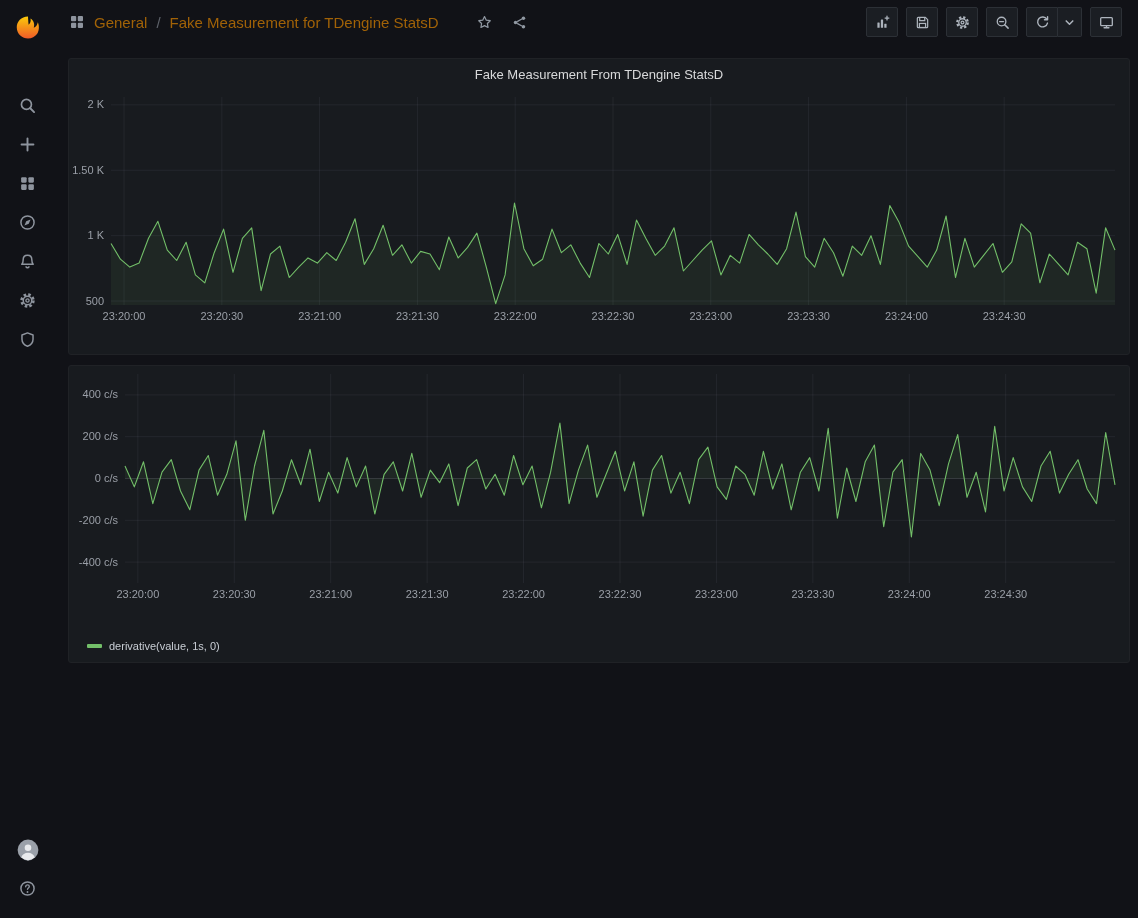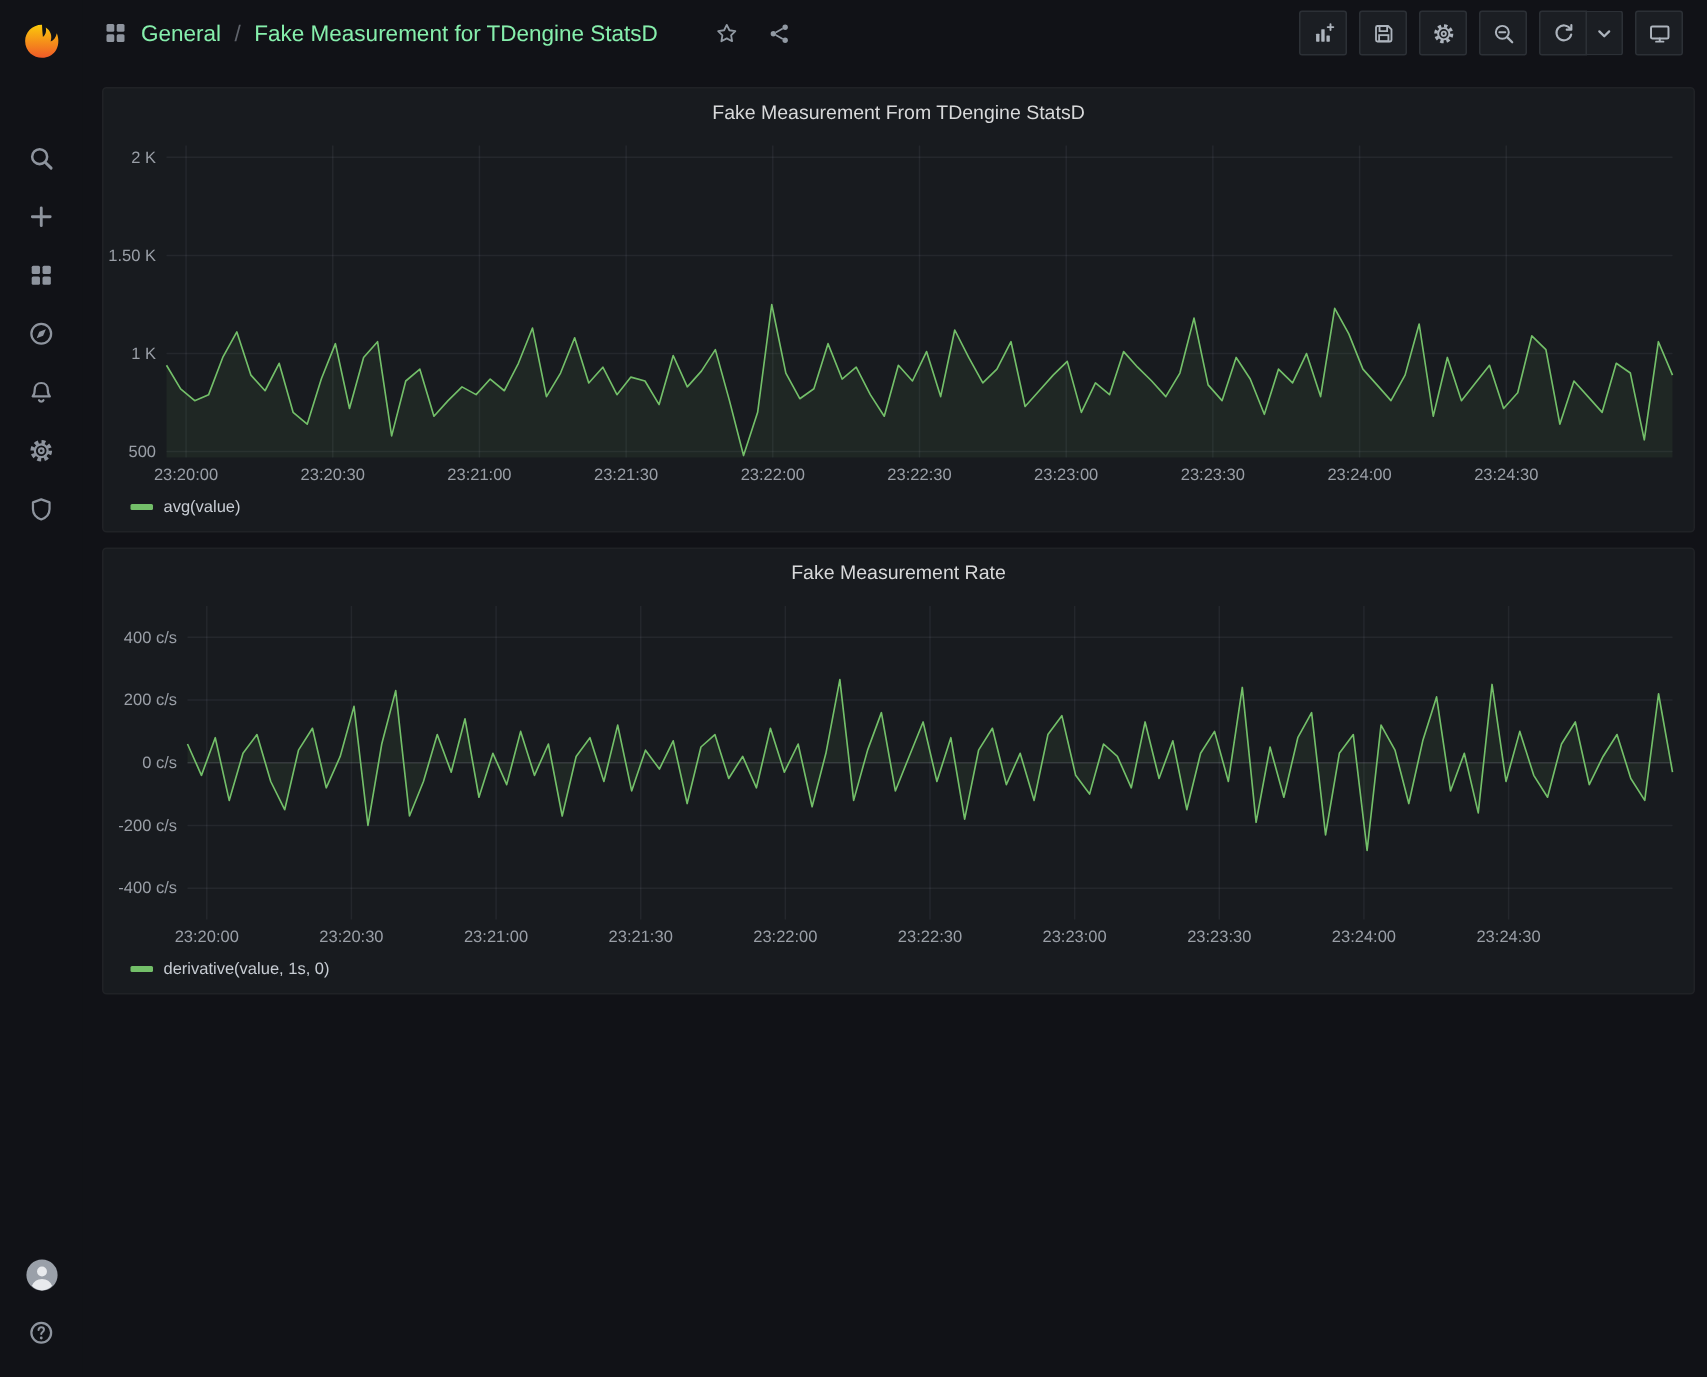--- a/index.html
+++ b/index.html
@@ -14,21 +14,21 @@
   .side-btn{width:55px;height:39px;background:transparent;border:none;color:#8e949e;
     display:flex;align-items:center;justify-content:center;cursor:pointer}
   .side-btn svg{width:17px;height:17px}
   .side-btn.avatar svg{width:22px;height:22px}
   .side-spacer{flex:1}
   
   .main{flex:1;display:flex;flex-direction:column;min-width:0}
   .topnav{height:44px;flex:none;display:flex;align-items:center;padding:0 16px 0 14px;gap:9px}
   .crumb-icon{color:#8e949e;display:flex;align-items:center}
   .crumb-icon svg{width:16px;height:16px}
-  .crumb{font-size:15px;color:#86efac;cursor:pointer;white-space:nowrap}
+  .crumb{font-size:15px;color:#a16207;cursor:pointer;white-space:nowrap}
   .sep{color:#5f636b;font-size:15px}
   .icon-btn{background:transparent;border:none;color:#9199a3;cursor:pointer;
     display:flex;align-items:center;justify-content:center;width:26px;height:26px}
   .icon-btn svg{width:15px;height:15px}
   .toolbar{margin-left:auto;display:flex;align-items:center;gap:8px}
   .btn{height:30px;min-width:32px;padding:0 7px;display:flex;align-items:center;justify-content:center;
     gap:7px;background:#1b1e23;border:1px solid #2c3036;border-radius:2px;color:#adb4bd;cursor:pointer;font-size:13px}
   .btn svg{width:15px;height:15px;flex:none}
   .btn-group{display:flex}
   .btn-group .btn:first-child{border-radius:2px 0 0 2px;border-right:1px solid #2c3036}
@@ -281,30 +281,23 @@
               <text x="641.7922077922078" y="231" text-anchor="middle" fill="#9a9fa7" font-size="11">23:23:00</text>
               <line x1="739.5844155844155" y1="8" x2="739.5844155844155" y2="216" stroke="rgba(204,204,220,0.07)"></line>
               <text x="739.5844155844155" y="231" text-anchor="middle" fill="#9a9fa7" font-size="11">23:23:30</text>
               <line x1="837.3766233766235" y1="8" x2="837.3766233766235" y2="216" stroke="rgba(204,204,220,0.07)"></line>
               <text x="837.3766233766235" y="231" text-anchor="middle" fill="#9a9fa7" font-size="11">23:24:00</text>
               <line x1="935.1688311688312" y1="8" x2="935.1688311688312" y2="216" stroke="rgba(204,204,220,0.07)"></line>
               <text x="935.1688311688312" y="231" text-anchor="middle" fill="#9a9fa7" font-size="11">23:24:30</text>
               <path d="M42.0,154.5L51.4,170.2L60.8,178.1L70.1,174.1L79.5,149.3L88.9,132.3L98.3,161.1L107.7,171.5L117.1,153.2L126.4,185.9L135.8,193.8L145.2,163.7L154.6,140.1L164.0,183.3L173.4,149.3L182.7,138.8L192.1,201.6L201.5,165.0L210.9,157.1L220.3,188.5L229.7,178.1L239.0,168.9L248.4,174.1L257.8,163.7L267.2,171.5L276.6,153.2L286.0,129.7L295.3,175.4L304.7,159.7L314.1,136.2L323.5,166.3L332.9,155.8L342.3,174.1L351.6,162.4L361.0,165.0L370.4,180.7L379.8,148.0L389.2,168.9L398.6,158.4L407.9,144.1L417.3,178.1L426.7,214.7L436.1,185.9L445.5,114.0L454.9,159.7L464.2,176.8L473.6,170.2L483.0,140.1L492.4,163.7L501.8,155.8L511.2,174.1L520.5,188.5L529.9,154.5L539.3,165.0L548.7,145.4L558.1,175.4L567.5,131.0L576.8,149.3L586.2,166.3L595.6,157.1L605.0,138.8L614.4,182.0L623.8,171.5L633.1,161.1L642.5,151.9L651.9,185.9L661.3,166.3L670.7,174.1L680.1,145.4L689.4,155.8L698.8,165.0L708.2,175.4L717.6,159.7L727.0,123.1L736.4,167.6L745.7,178.1L755.1,149.3L764.5,163.7L773.9,187.2L783.3,157.1L792.7,166.3L802.0,146.7L811.4,175.4L820.8,116.6L830.2,133.6L839.6,157.1L849.0,167.6L858.3,178.1L867.7,161.1L877.1,127.0L886.5,188.5L895.9,149.3L905.3,178.1L914.6,166.3L924.0,154.5L933.4,183.3L942.8,172.8L952.2,134.9L961.6,144.1L970.9,193.8L980.3,165.0L989.7,175.4L999.1,185.9L1008.5,153.2L1017.9,159.7L1027.2,204.2L1036.6,138.8L1046.0,161.1L1046.0,216.0L42.0,216.0Z" fill="#73bf69" fill-opacity="0.08" stroke="none"></path>
               <path d="M42.0,154.5L51.4,170.2L60.8,178.1L70.1,174.1L79.5,149.3L88.9,132.3L98.3,161.1L107.7,171.5L117.1,153.2L126.4,185.9L135.8,193.8L145.2,163.7L154.6,140.1L164.0,183.3L173.4,149.3L182.7,138.8L192.1,201.6L201.5,165.0L210.9,157.1L220.3,188.5L229.7,178.1L239.0,168.9L248.4,174.1L257.8,163.7L267.2,171.5L276.6,153.2L286.0,129.7L295.3,175.4L304.7,159.7L314.1,136.2L323.5,166.3L332.9,155.8L342.3,174.1L351.6,162.4L361.0,165.0L370.4,180.7L379.8,148.0L389.2,168.9L398.6,158.4L407.9,144.1L417.3,178.1L426.7,214.7L436.1,185.9L445.5,114.0L454.9,159.7L464.2,176.8L473.6,170.2L483.0,140.1L492.4,163.7L501.8,155.8L511.2,174.1L520.5,188.5L529.9,154.5L539.3,165.0L548.7,145.4L558.1,175.4L567.5,131.0L576.8,149.3L586.2,166.3L595.6,157.1L605.0,138.8L614.4,182.0L623.8,171.5L633.1,161.1L642.5,151.9L651.9,185.9L661.3,166.3L670.7,174.1L680.1,145.4L689.4,155.8L698.8,165.0L708.2,175.4L717.6,159.7L727.0,123.1L736.4,167.6L745.7,178.1L755.1,149.3L764.5,163.7L773.9,187.2L783.3,157.1L792.7,166.3L802.0,146.7L811.4,175.4L820.8,116.6L830.2,133.6L839.6,157.1L849.0,167.6L858.3,178.1L867.7,161.1L877.1,127.0L886.5,188.5L895.9,149.3L905.3,178.1L914.6,166.3L924.0,154.5L933.4,183.3L942.8,172.8L952.2,134.9L961.6,144.1L970.9,193.8L980.3,165.0L989.7,175.4L999.1,185.9L1008.5,153.2L1017.9,159.7L1027.2,204.2L1036.6,138.8L1046.0,161.1" fill="none" stroke="#73bf69" stroke-width="1.1" stroke-linejoin="round"></path>
             </svg></div>
-        <div class="legend">
-          <span class="swatch" style="background: rgb(115, 191, 105);"></span>
-          <span>avg(value)</span>
-        </div>
       </section>
 
       <section class="panel panel-2">
-        <div class="panel-header">
-          <h2 class="panel-title">Fake Measurement Rate</h2>
-        </div>
         <div class="chart"><svg width="1060" height="239">
               <line x1="56" y1="196.1" x2="1046" y2="196.1" stroke="rgba(204,204,220,0.07)" stroke-width="1"></line>
               <text x="49" y="199.6" text-anchor="end" fill="#9a9fa7" font-size="11">-400 c/s</text>
               <line x1="56" y1="154.29999999999998" x2="1046" y2="154.29999999999998" stroke="rgba(204,204,220,0.07)" stroke-width="1"></line>
               <text x="49" y="157.79999999999998" text-anchor="end" fill="#9a9fa7" font-size="11">-200 c/s</text>
               <line x1="56" y1="112.5" x2="1046" y2="112.5" stroke="rgba(204,204,220,0.16)" stroke-width="1"></line>
               <text x="49" y="116" text-anchor="end" fill="#9a9fa7" font-size="11">0 c/s</text>
               <line x1="56" y1="70.69999999999999" x2="1046" y2="70.69999999999999" stroke="rgba(204,204,220,0.07)" stroke-width="1"></line>
               <text x="49" y="74.19999999999999" text-anchor="end" fill="#9a9fa7" font-size="11">200 c/s</text>
               <line x1="56" y1="28.900000000000002" x2="1046" y2="28.900000000000002" stroke="rgba(204,204,220,0.07)" stroke-width="1"></line>

